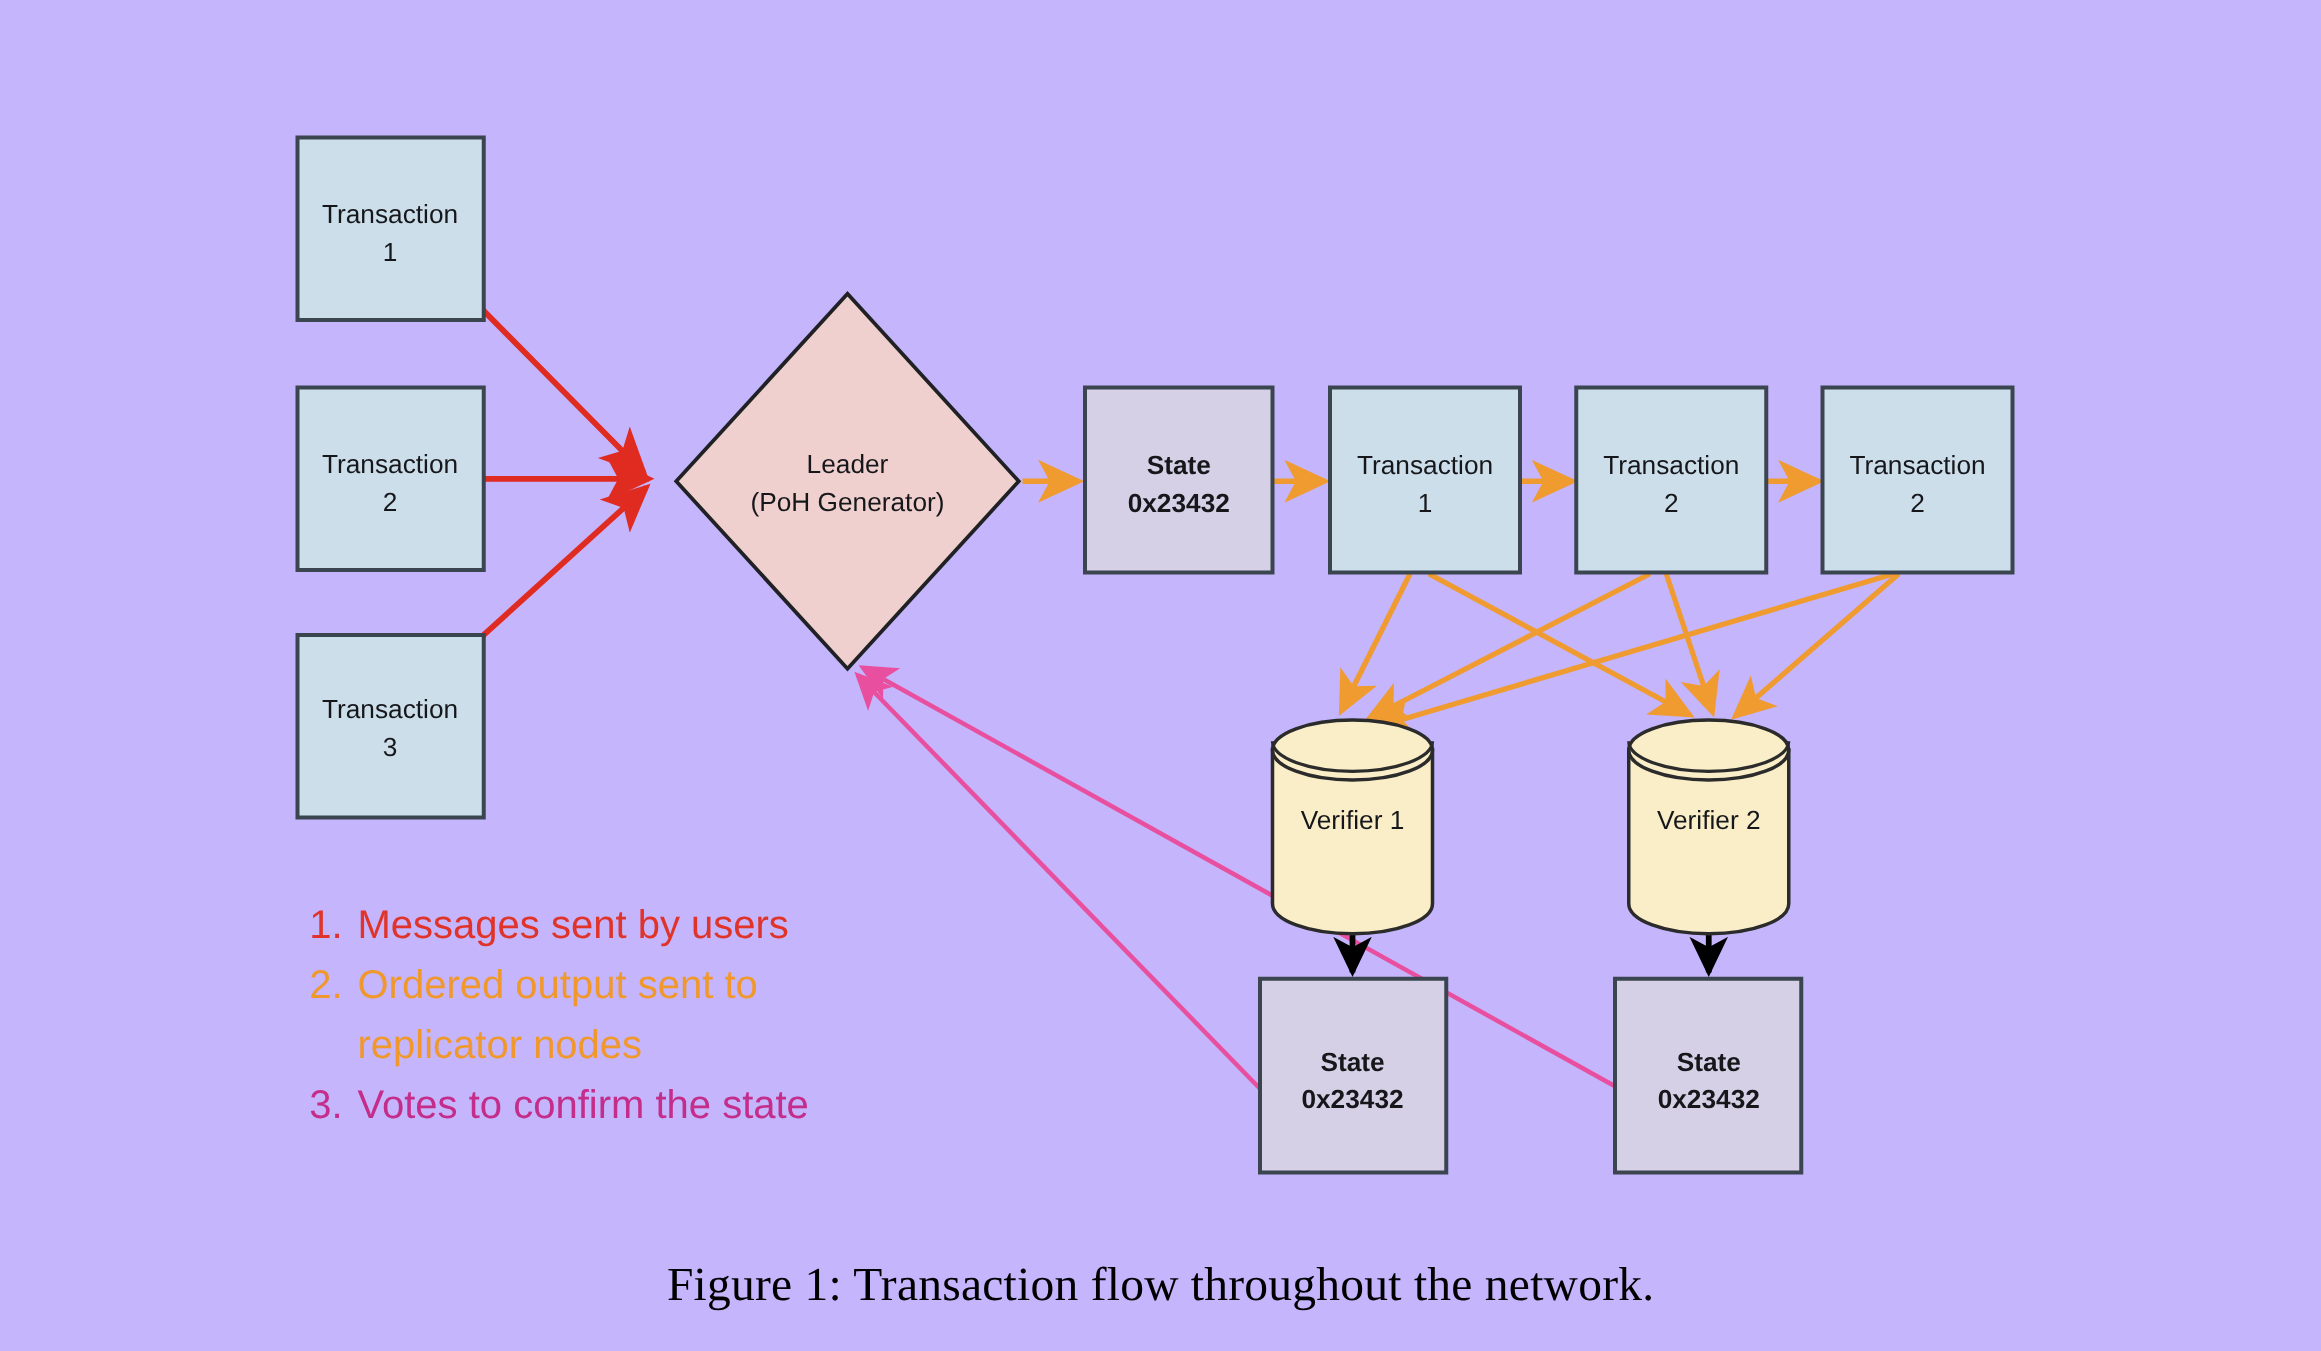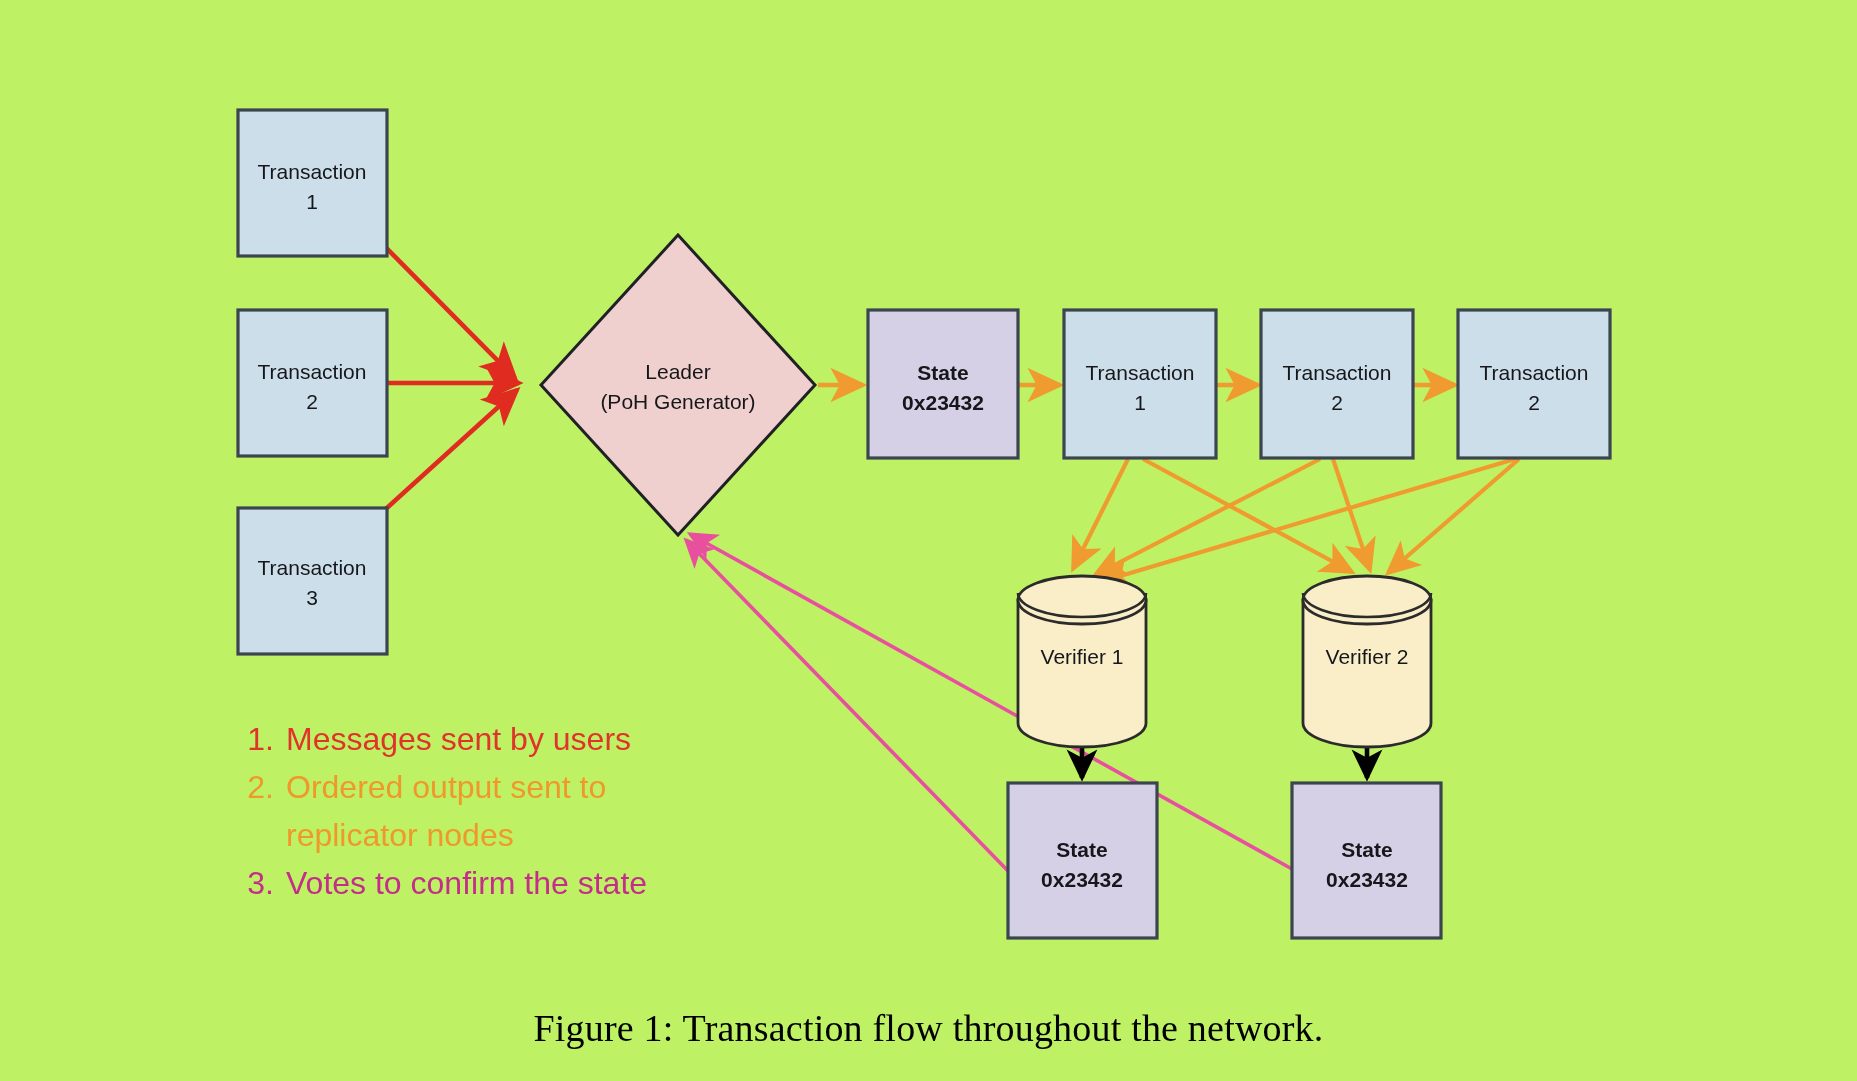--- a/index.html
+++ b/index.html
@@ -10,21 +10,21 @@
   body {
     width: 1857px;
     height: 1081px;
     overflow: hidden;
     font-family: "Liberation Sans", sans-serif;
   }
   #figure-root {
     position: relative;
     width: 1857px;
     height: 1081px;
-    background: #bef264;
+    background: #c4b5fd;
   }
   #diagram-svg {
     position: absolute;
     left: 0;
     top: 0;
     width: 1857px;
     height: 1081px;
     display: block;
   }
   .node-label {

